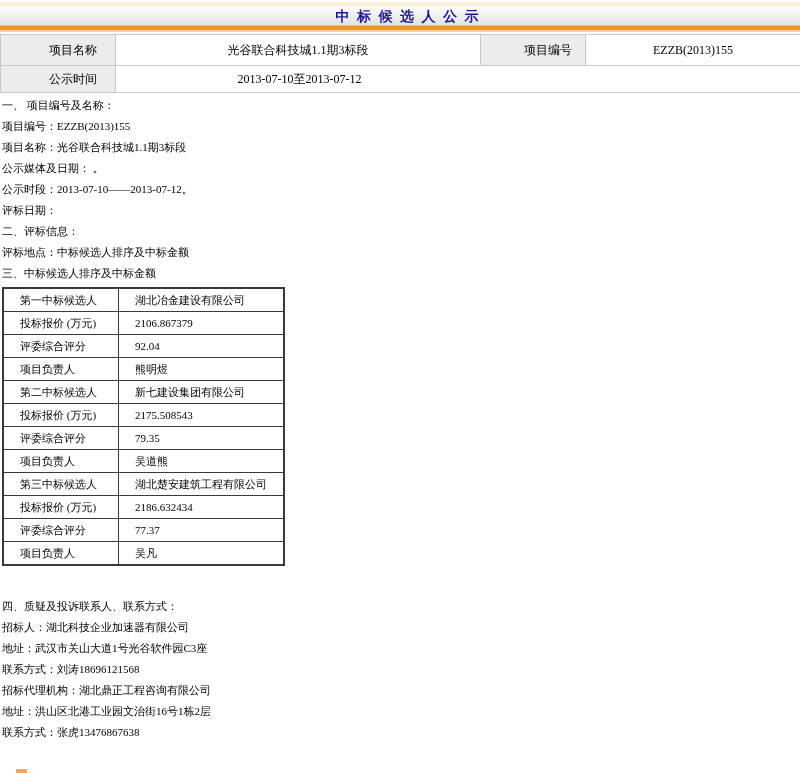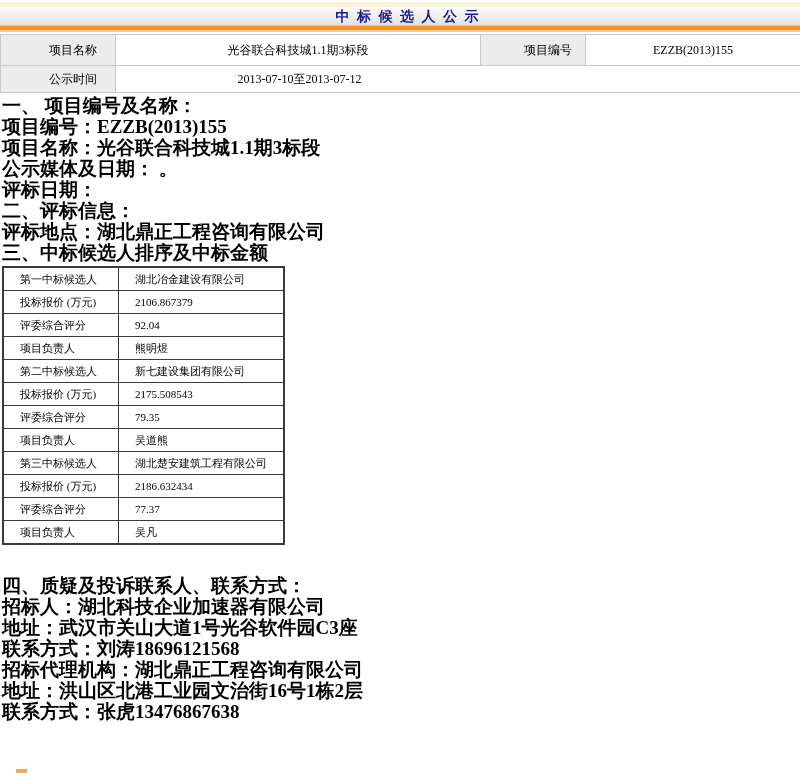--- a/index.html
+++ b/index.html
@@ -34,21 +34,21 @@
     border:1px solid #C9C9C9; text-align:center; vertical-align:middle;
     overflow:hidden; white-space:nowrap;
   }
   table.info tr.r1 td { height:28px; }
   table.info tr.r2 td { height:24px; }
   td.lbl { background:#ECECEC;padding-left:31px; }
   .date-inner { width:365px; }
   
   .body-text { padding:2px 0 0 2px; }
   .bline {
-    font-size:19px; font-weight:bold; line-height:21px; white-space:pre-wrap;
+    font-size:11px; font-weight:normal; line-height:21px; white-space:pre-wrap;
   }
   
   table.cands {
     margin:3px 0 0 2px; border-collapse:collapse;
     border:2px solid #3a3a3a; font-size:11px;
   }
   table.cands td {
     border:1px solid #3a3a3a; padding:0 16px; height:22px;
     vertical-align:middle; white-space:nowrap;
   }
@@ -97,23 +97,24 @@
       </td>
     </tr>
   </tbody>
 </table>
 
 <div class="body-text">
   <div class="bline">一、 项目编号及名称：</div>
   <div class="bline">项目编号：EZZB(2013)155</div>
   <div class="bline">项目名称：光谷联合科技城1.1期3标段</div>
   <div class="bline">公示媒体及日期： 。</div>
+  <div class="bline">公示时段：2013-07-10——2013-07-12。</div>
   <div class="bline">评标日期：</div>
   <div class="bline">二、评标信息：</div>
-  <div class="bline">评标地点：湖北鼎正工程咨询有限公司</div>
+  <div class="bline">评标地点：中标候选人排序及中标金额</div>
   <div class="bline">三、中标候选人排序及中标金额</div>
 </div>
 
 <table class="cands">
   <tbody>
     <tr>
       <td class="c-lbl">第一中标候选人</td>
       <td class="c-val">湖北冶金建设有限公司</td>
     </tr>
     <tr>

